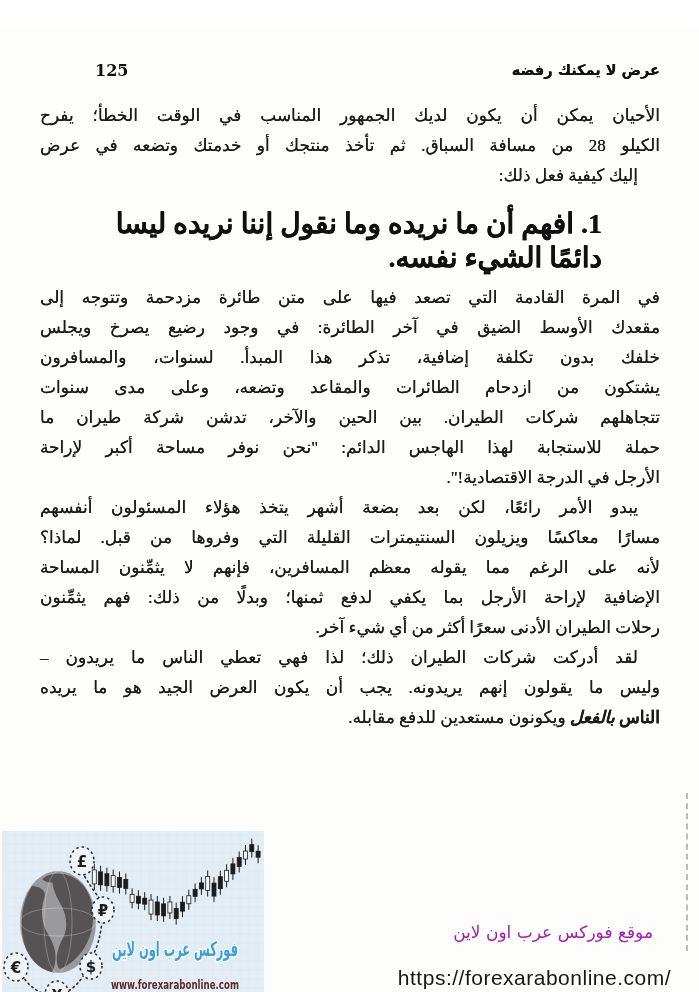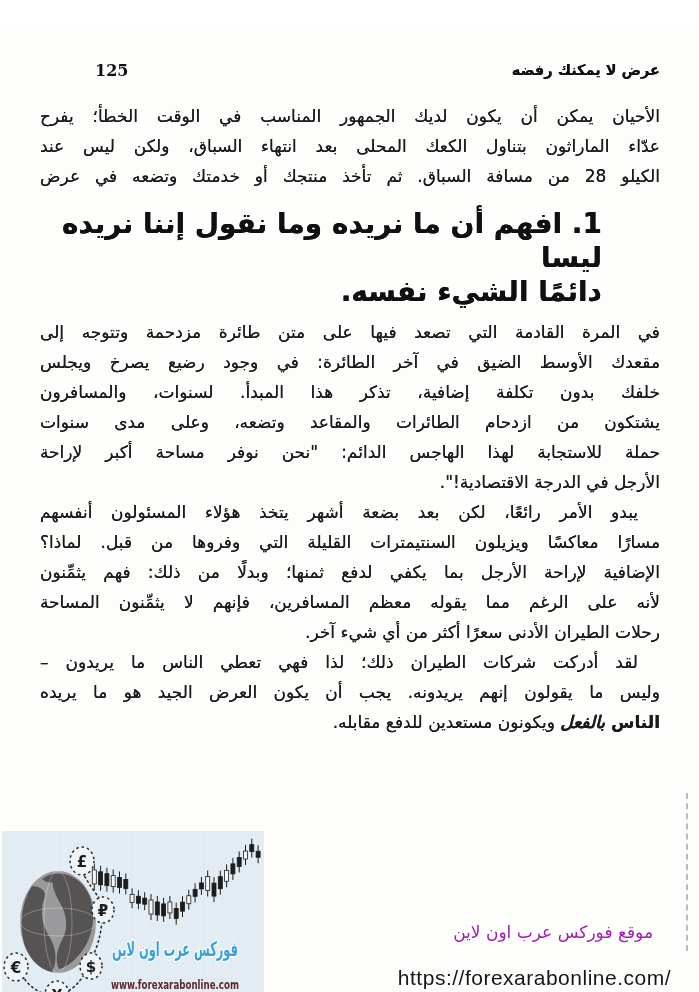--- a/index.html
+++ b/index.html
@@ -19,20 +19,21 @@
     position:absolute;top:37px;left:40px;width:620px;text-align:right;
     font-weight:bold;font-size:14.5px;color:#111;
     text-shadow:0 0 .5px #111;
   }
   
   .content{
     position:absolute;top:76px;left:40px;width:620px;
     direction:rtl;
     font-size:17px;line-height:30px;
     text-shadow:0 0 .5px #222;
+    font-family:Liberation Serif, serif;
   }
   .para .line{
     text-align:justify;text-align-last:justify;
     white-space:nowrap;
   }
   .para .line.last{text-align-last:right;white-space:normal;}
   .para .line.indent{padding-right:22px;}
   .heading{
     margin-top:16px;margin-bottom:8px;
     padding-right:58px;
@@ -64,40 +65,43 @@
 <body>
 
 <div class="page">
 
   <div class="page-number">125</div>
   <div class="running-head">عرض لا يمكنك رفضه</div>
 
   <div class="content">
       <div class="para">
         <div class="line">الأحيان يمكن أن يكون لديك الجمهور المناسب في الوقت الخطأ؛ يفرح</div>
-        <div class="line">عدّاء الماراثون بتناول الكعك المحلى بعد انتهاء السباق، ولكن ليس عند</div>
         <div class="line">الكيلو 28 من مسافة السباق. ثم تأخذ منتجك أو خدمتك وتضعه في عرض</div>
+      </div>
+      <div class="para">
+        <div class="line last indent">إليك كيفية فعل ذلك:</div>
       </div>
       <div class="heading">
         <div>1. افهم أن ما نريده وما نقول إننا نريده ليسا</div>
         <div>دائمًا الشيء نفسه.</div>
       </div>
       <div class="para">
         <div class="line">في المرة القادمة التي تصعد فيها على متن طائرة مزدحمة وتتوجه إلى</div>
         <div class="line">مقعدك الأوسط الضيق في آخر الطائرة: في وجود رضيع يصرخ ويجلس</div>
         <div class="line">خلفك بدون تكلفة إضافية، تذكر هذا المبدأ. لسنوات، والمسافرون</div>
         <div class="line">يشتكون من ازدحام الطائرات والمقاعد وتضعه، وعلى مدى سنوات</div>
+        <div class="line">تتجاهلهم شركات الطيران. بين الحين والآخر، تدشن شركة طيران ما</div>
         <div class="line">حملة للاستجابة لهذا الهاجس الدائم: "نحن نوفر مساحة أكبر لإراحة</div>
         <div class="line last">الأرجل في الدرجة الاقتصادية!".</div>
       </div>
       <div class="para">
         <div class="line indent">يبدو الأمر رائعًا، لكن بعد بضعة أشهر يتخذ هؤلاء المسئولون أنفسهم</div>
         <div class="line">مسارًا معاكسًا ويزيلون السنتيمترات القليلة التي وفروها من قبل. لماذا؟</div>
+        <div class="line">لأنه على الرغم مما يقوله معظم المسافرين، فإنهم لا يثمِّنون المساحة</div>
         <div class="line">الإضافية لإراحة الأرجل بما يكفي لدفع ثمنها؛ وبدلًا من ذلك: فهم يثمِّنون</div>
-        <div class="line">لأنه على الرغم مما يقوله معظم المسافرين، فإنهم لا يثمِّنون المساحة</div>
         <div class="line last">رحلات الطيران الأدنى سعرًا أكثر من أي شيء آخر.</div>
       </div>
       <div class="para">
         <div class="line indent">لقد أدركت شركات الطيران ذلك؛ لذا فهي تعطي الناس ما يريدون –</div>
         <div class="line">وليس ما يقولون إنهم يريدونه. يجب أن يكون العرض الجيد هو ما يريده</div>
         <div class="line last"><span class="b">الناس </span><span class="b i">بالفعل</span><span> ويكونون مستعدين للدفع مقابله.</span></div>
       </div>
     </div>
 
   <svg class="banner" viewBox="0 0 262 186" xmlns="http://www.w3.org/2000/svg">

